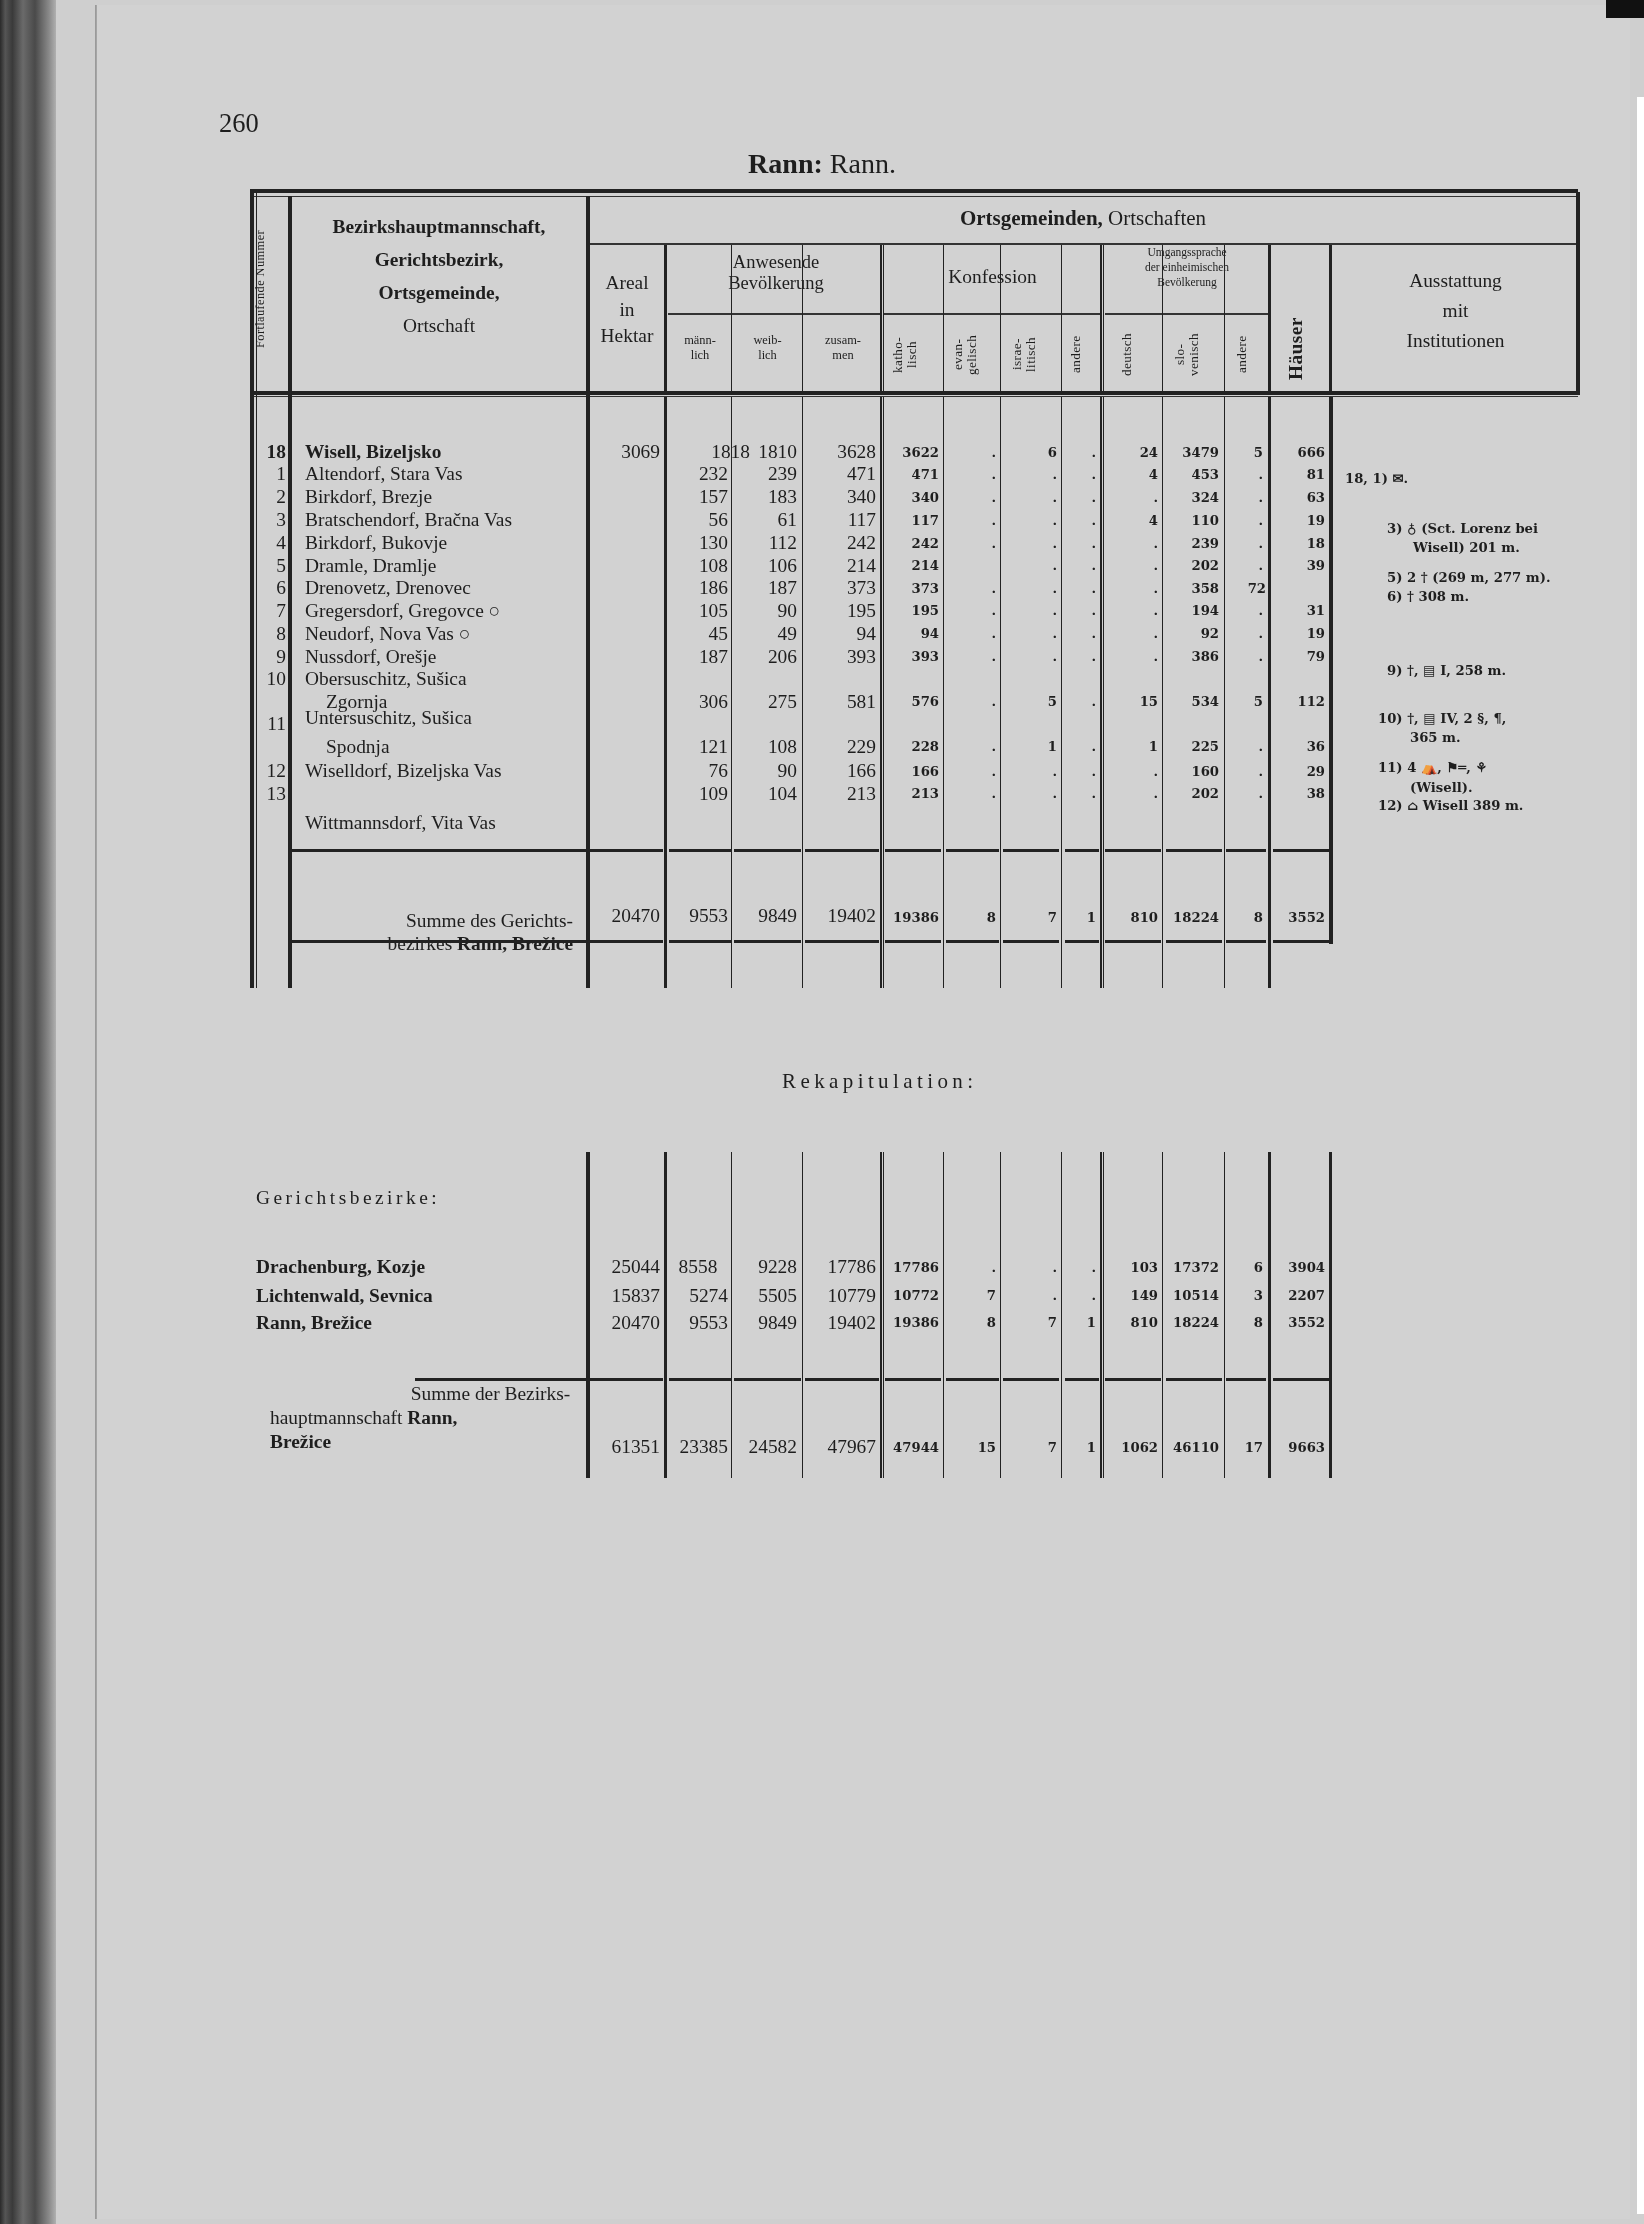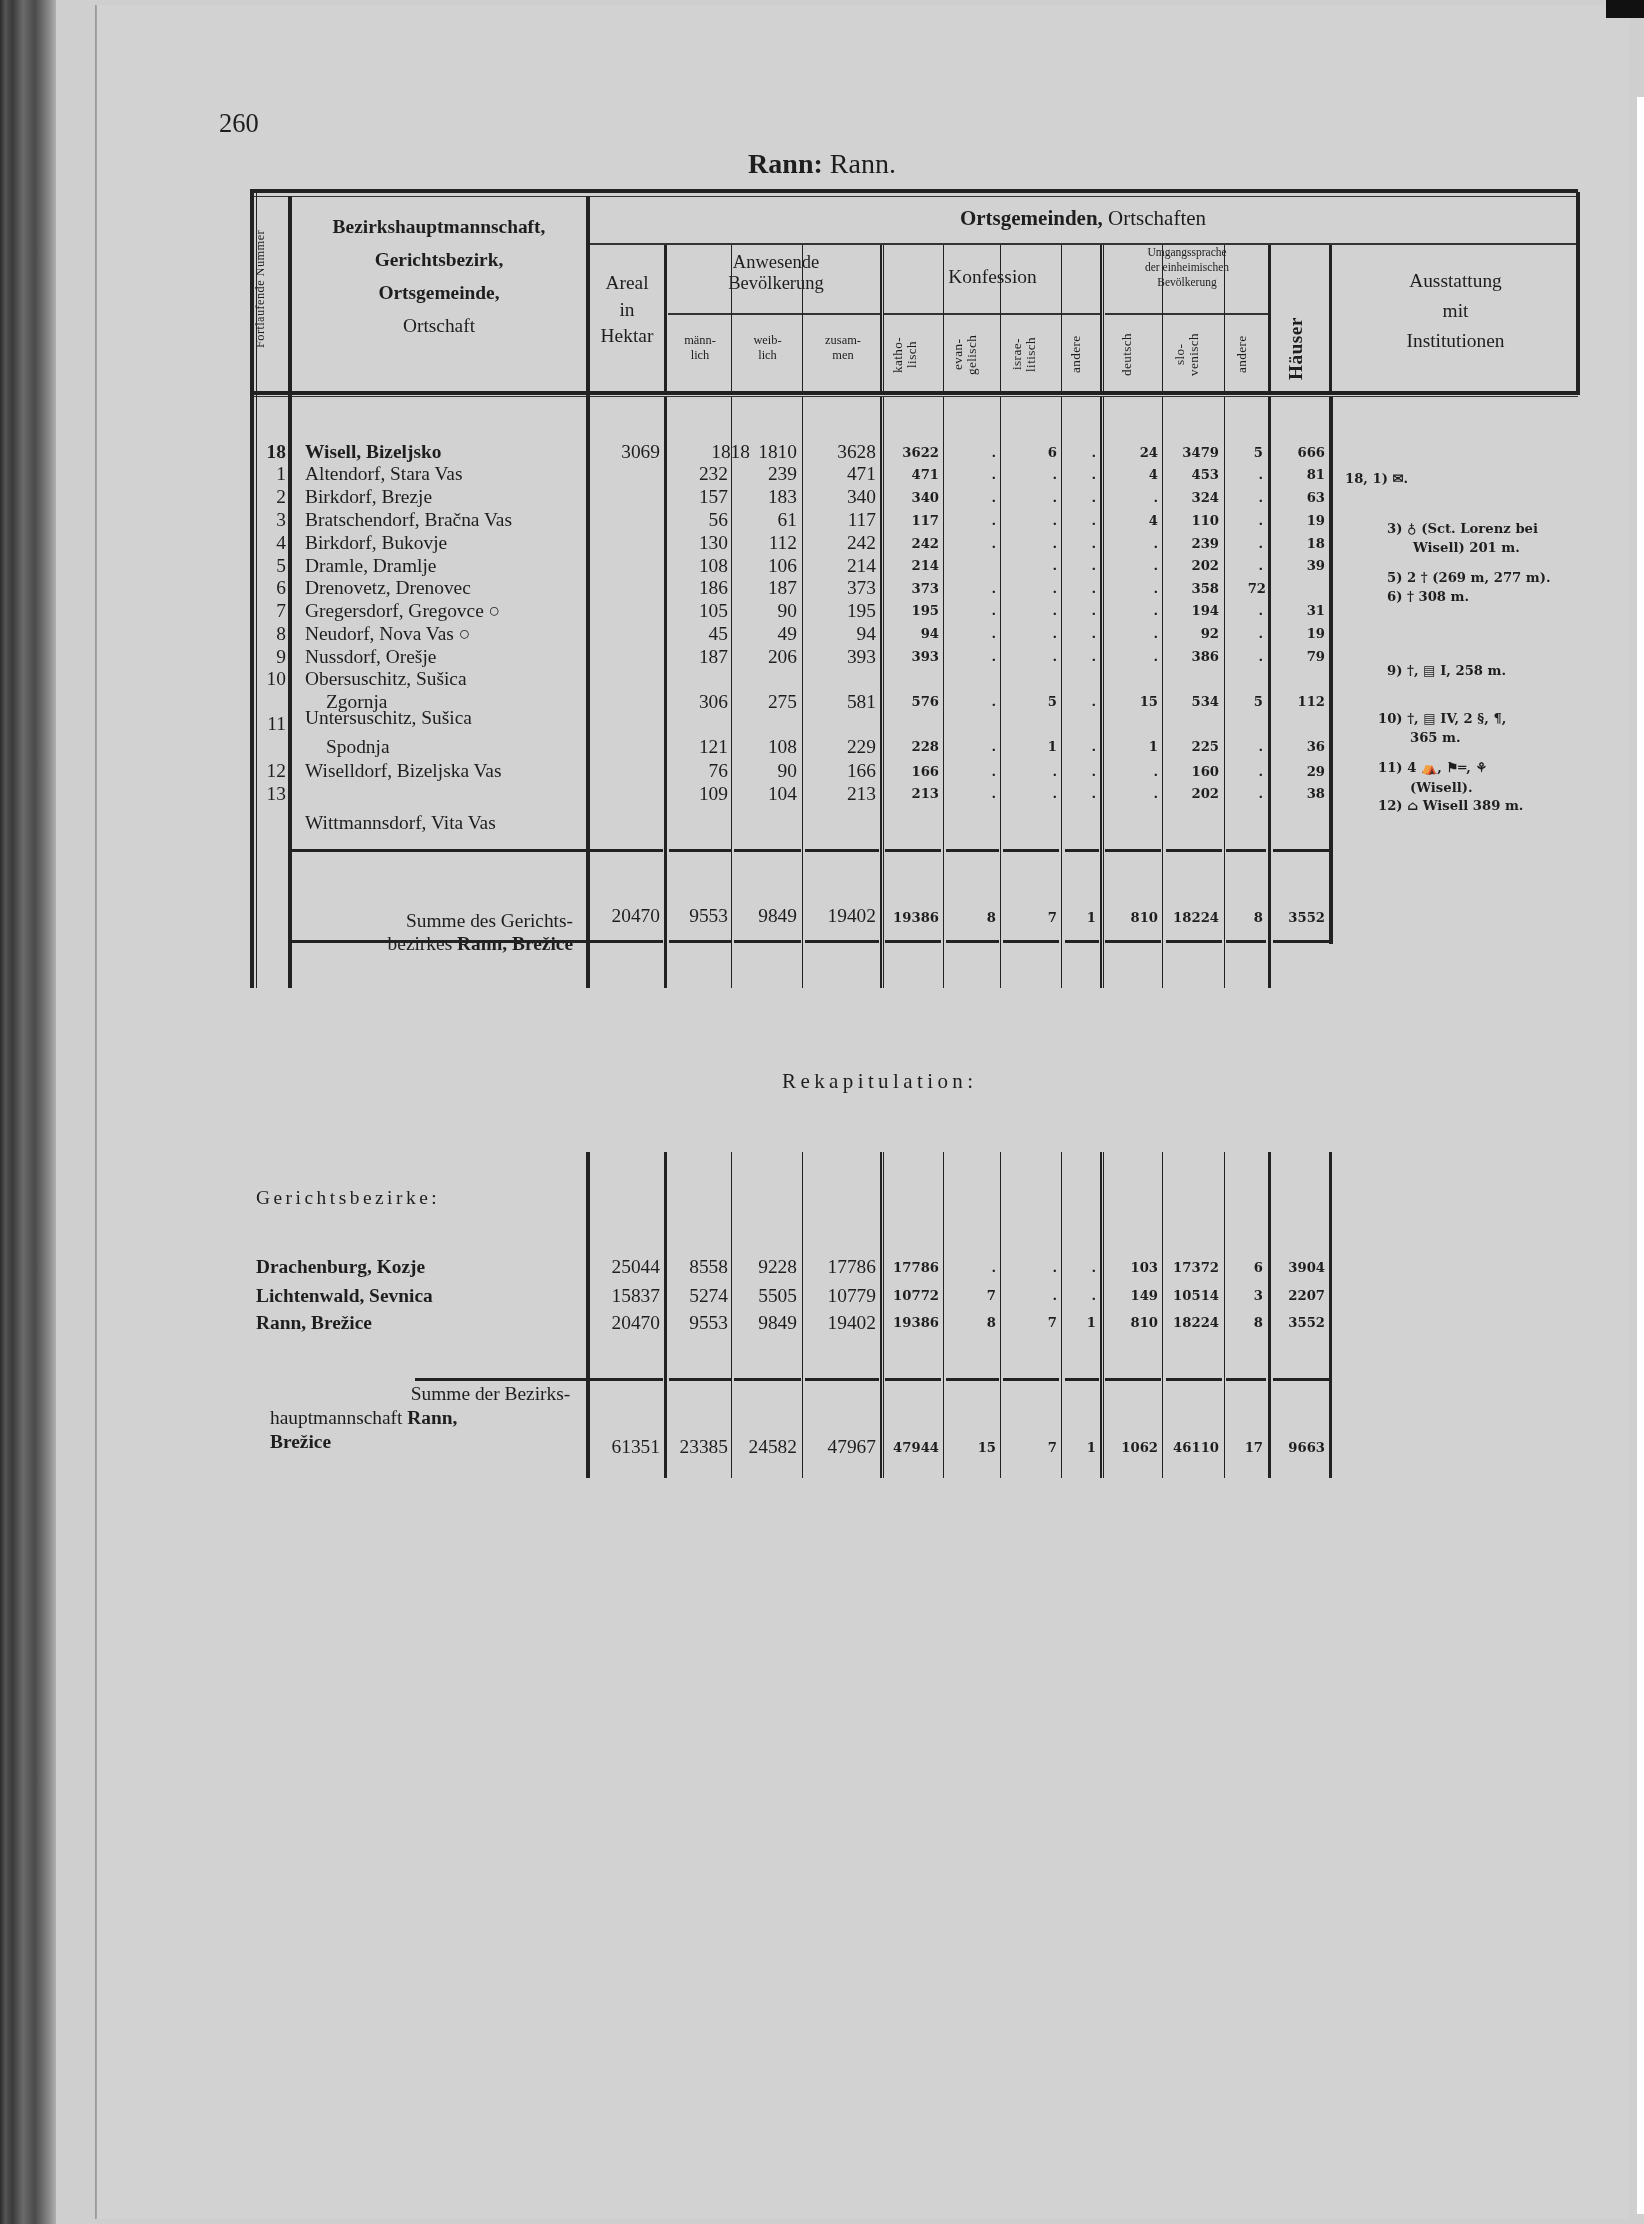--- a/index.html
+++ b/index.html
@@ -477,21 +477,21 @@
 <div class="cell small" style="left: 884px; width: 55px; top: 910px;">19386</div>
 <div class="cell small" style="left: 946px; width: 50px; top: 910px;">8</div>
 <div class="cell small" style="left: 1003px; width: 54px; top: 910px;">7</div>
 <div class="cell small" style="left: 1064px; width: 32px; top: 910px;">1</div>
 <div class="cell small" style="left: 1105px; width: 53px; top: 910px;">810</div>
 <div class="cell small" style="left: 1165px; width: 54px; top: 910px;">18224</div>
 <div class="cell small" style="left: 1227px; width: 36px; top: 910px;">8</div>
 <div class="cell small" style="left: 1273px; width: 52px; top: 910px;">3552</div>
 <div class="name" style="left: 256px; top: 1256px; font-weight: bold;">Drachenburg, Kozje</div>
 <div class="cell num" style="left: 588px; width: 72px; top: 1256px;">25044</div>
-<div class="cell num" style="left: 668px; width: 60px; top: 1256px;">8558</div>
+<div class="cell num" style="left: 668px; width: 60px; top: 1256px; text-align: center;">8558</div>
 <div class="cell num" style="left: 733px; width: 64px; top: 1256px;">9228</div>
 <div class="cell num" style="left: 804px; width: 72px; top: 1256px;">17786</div>
 <div class="cell small" style="left: 884px; width: 55px; top: 1260px;">17786</div>
 <div class="cell small" style="left: 946px; width: 50px; top: 1260px;">.</div>
 <div class="cell small" style="left: 1003px; width: 54px; top: 1260px;">.</div>
 <div class="cell small" style="left: 1064px; width: 32px; top: 1260px;">.</div>
 <div class="cell small" style="left: 1105px; width: 53px; top: 1260px;">103</div>
 <div class="cell small" style="left: 1165px; width: 54px; top: 1260px;">17372</div>
 <div class="cell small" style="left: 1227px; width: 36px; top: 1260px;">6</div>
 <div class="cell small" style="left: 1273px; width: 52px; top: 1260px;">3904</div>

